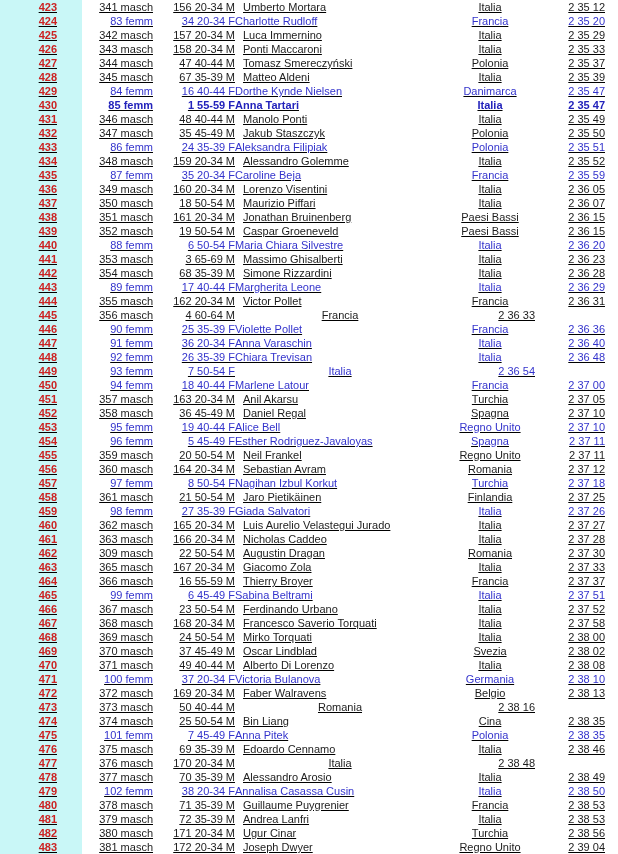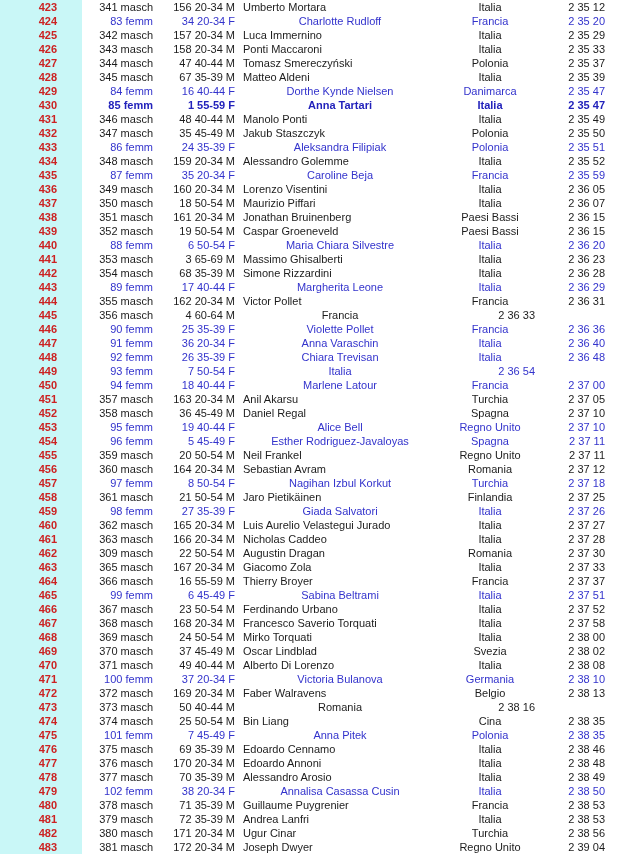--- a/index.html
+++ b/index.html
@@ -8,20 +8,21 @@
     background: #ffffff;
     width: 618px;
     height: 854px;
     overflow: hidden;
     font-family: "Liberation Sans", sans-serif;
   }
   #results {
     position: relative;
     width: 618px;
     height: 854px;
+    text-decoration: underline;
   }
   
   #results .rank-strip {
     position: absolute;
     left: 0; top: 0;
     width: 82px;
     height: 100%;
     background: #c9f7f7;
   }
   .row {
@@ -46,21 +47,21 @@
   .c-cat   { text-align: right; }
   .c-name  { text-align: left; padding-left: 8px; box-sizing: border-box; }
   .c-country { text-align: center; }
   .c-time  { text-align: right; }
   
   .row.f .c-group,
   .row.f .c-cat,
   .row.f .c-name,
   .row.f .c-country,
   .row.f .c-time { color: #3333cc; }
-  .row.f .c-name { text-align: center; padding-left: 0; }
+  .row.f .c-name { text-align: left; padding-left: 0; }
   
   .row.hl .c-group,
   .row.hl .c-cat,
   .row.hl .c-name,
   .row.hl .c-country,
   .row.hl .c-time { font-weight: bold; color: #2222bb; }
 </style>
 </head>
 <body>
 
@@ -493,21 +494,20 @@
     <span class="cell c-group">375 masch</span>
     <span class="cell c-cat">69 35-39 M</span>
     <span class="cell c-name">Edoardo Cennamo</span>
     <span class="cell c-country">Italia</span>
     <span class="cell c-time">2 38 46</span>
   </div>
       <div class="row">
     <span class="cell c-pos">477</span>
     <span class="cell c-group">376 masch</span>
     <span class="cell c-cat">170 20-34 M</span>
-    <span class="cell c-name">Edoardo Annoni</span>
     <span class="cell c-country">Italia</span>
     <span class="cell c-time">2 38 48</span>
   </div>
       <div class="row">
     <span class="cell c-pos">478</span>
     <span class="cell c-group">377 masch</span>
     <span class="cell c-cat">70 35-39 M</span>
     <span class="cell c-name">Alessandro Arosio</span>
     <span class="cell c-country">Italia</span>
     <span class="cell c-time">2 38 49</span>

